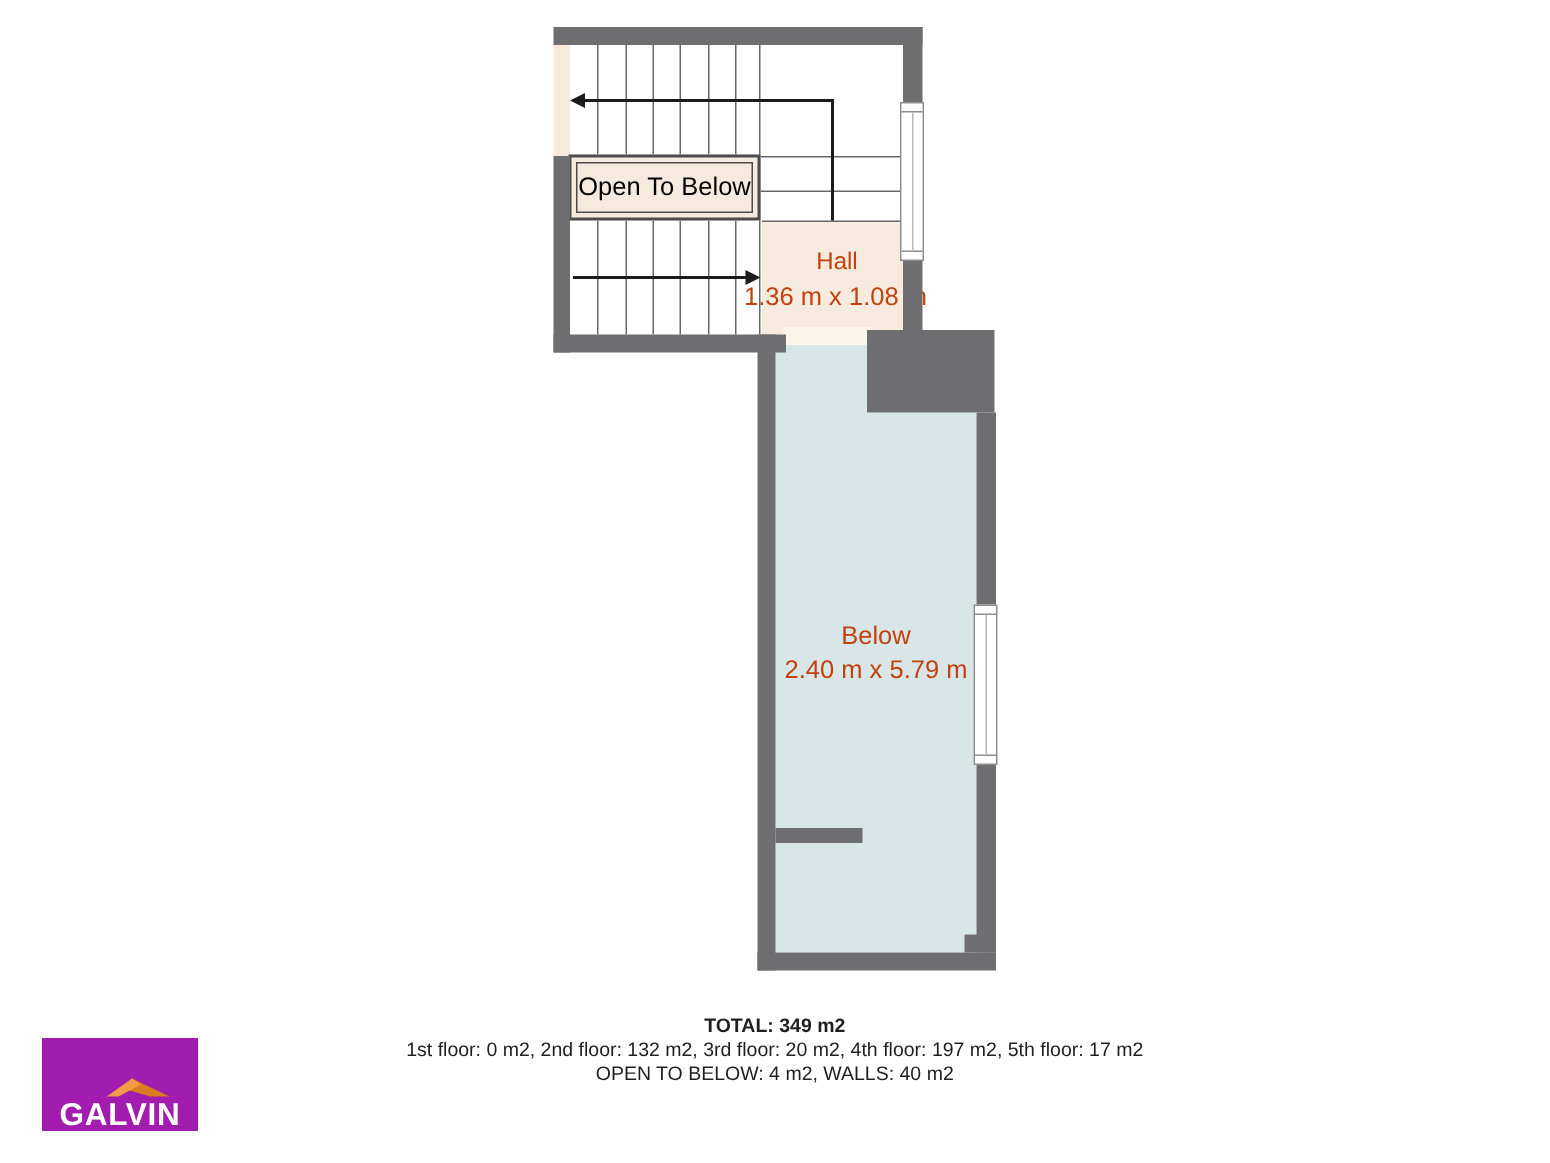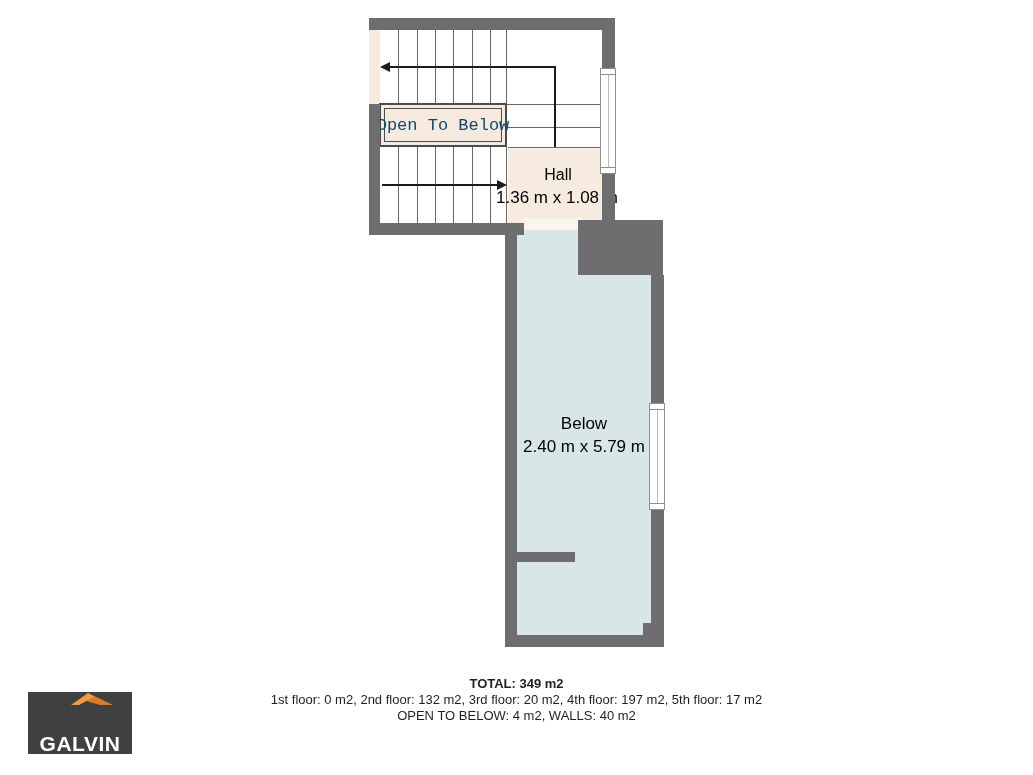--- a/index.html
+++ b/index.html
@@ -24,40 +24,40 @@
     border-right:10px solid #1b1b1b;}
   .ahead-right{position:absolute;width:0;height:0;
     border-top:5px solid transparent;border-bottom:5px solid transparent;
     border-left:10px solid #1b1b1b;}
 
   
   .otb{position:absolute;left:379px;top:103px;width:128px;height:44px;
        background:#f6eadf;border:2px solid #4c4c4e;box-sizing:border-box;}
   .otb-inner{position:absolute;left:3px;top:3px;right:3px;bottom:3px;
        border:1px solid #4c4c4e;display:flex;align-items:center;justify-content:center;
-       font-size:17px;color:#0c4a6e;white-space:nowrap;font-family:Liberation Mono, monospace;}
+       font-size:17px;color:#000000;white-space:nowrap;}
 
   
   .rlabel{position:absolute;transform:translateX(-50%);white-space:nowrap;
-          color:#000000;font-size:17px;text-align:center;}
+          color:#c2410c;font-size:17px;text-align:center;}
 
   
   .win{position:absolute;background:#ffffff;border:1px solid #8f8f91;box-sizing:border-box;}
   .win .cap-top{position:absolute;left:0;right:0;top:5px;height:1px;background:#8f8f91;}
   .win .cap-bottom{position:absolute;left:0;right:0;bottom:5px;height:1px;background:#8f8f91;}
   .win .mid{position:absolute;left:50%;top:6px;bottom:6px;width:1px;background:#b9b9bb;}
 
   
   .summary{position:absolute;left:0;top:676px;width:1033px;text-align:center;
            color:#1f1f1f;font-size:13px;line-height:16px;}
   .summary .total{font-weight:bold;}
 
   
-  .logo{position:absolute;left:28px;top:692px;width:104px;height:62px;background:#404040;
-        display:flex;flex-direction:column;align-items:center;justify-content:space-between;}
+  .logo{position:absolute;left:28px;top:692px;width:104px;height:62px;background:#a21caf;
+        display:flex;flex-direction:column;align-items:center;justify-content:flex-end;}
   .logo .roof{margin-left:24px;margin-bottom:1px;}
   .logo .brand{color:#ffffff;font-weight:bold;font-size:21px;letter-spacing:0.5px;
         line-height:21px;}
 </style>
 </head>
 <body>
 
 <div class="page">
 
   <div class="floor-cream" style="left:369px;top:30px;width:11px;height:75px;"></div>

